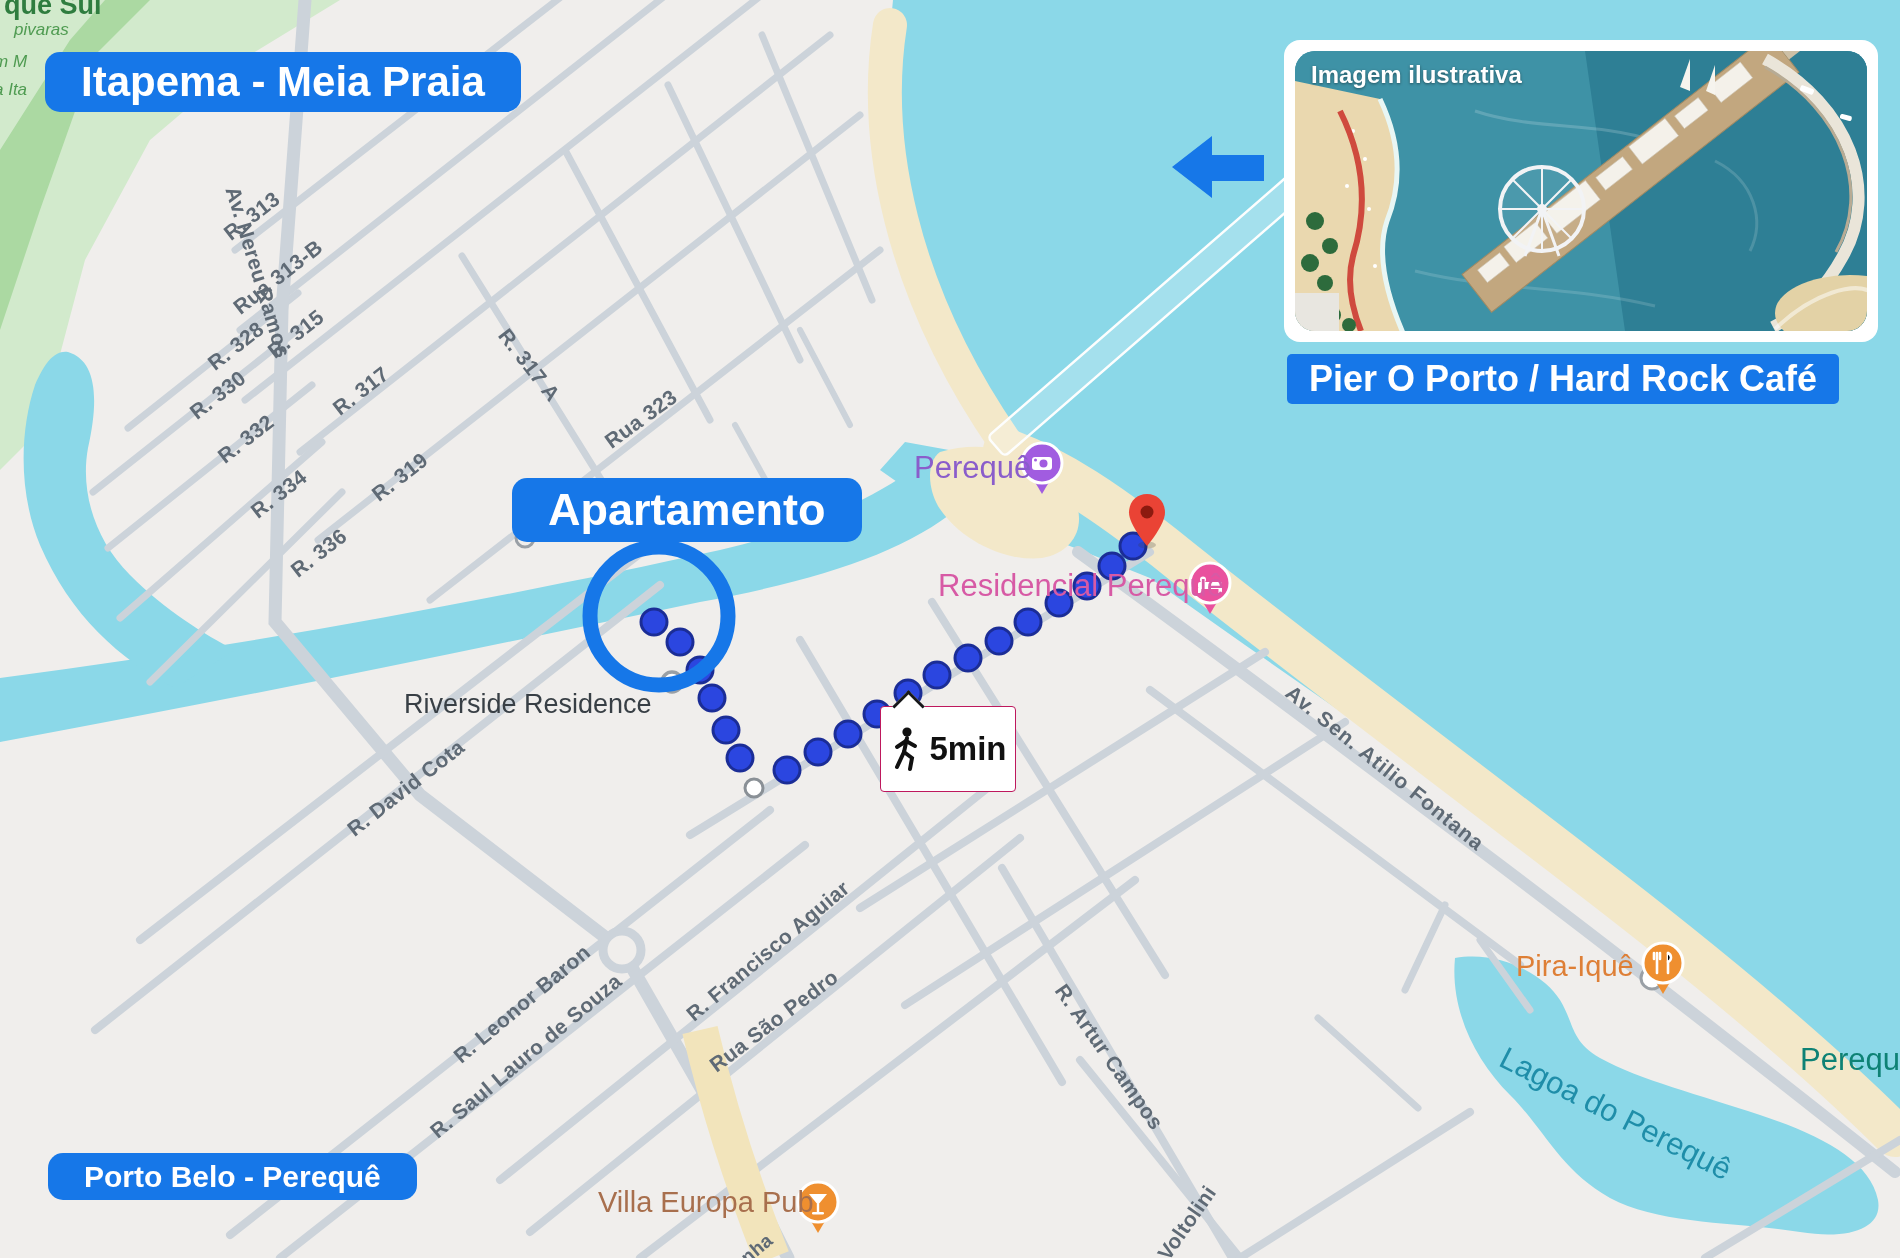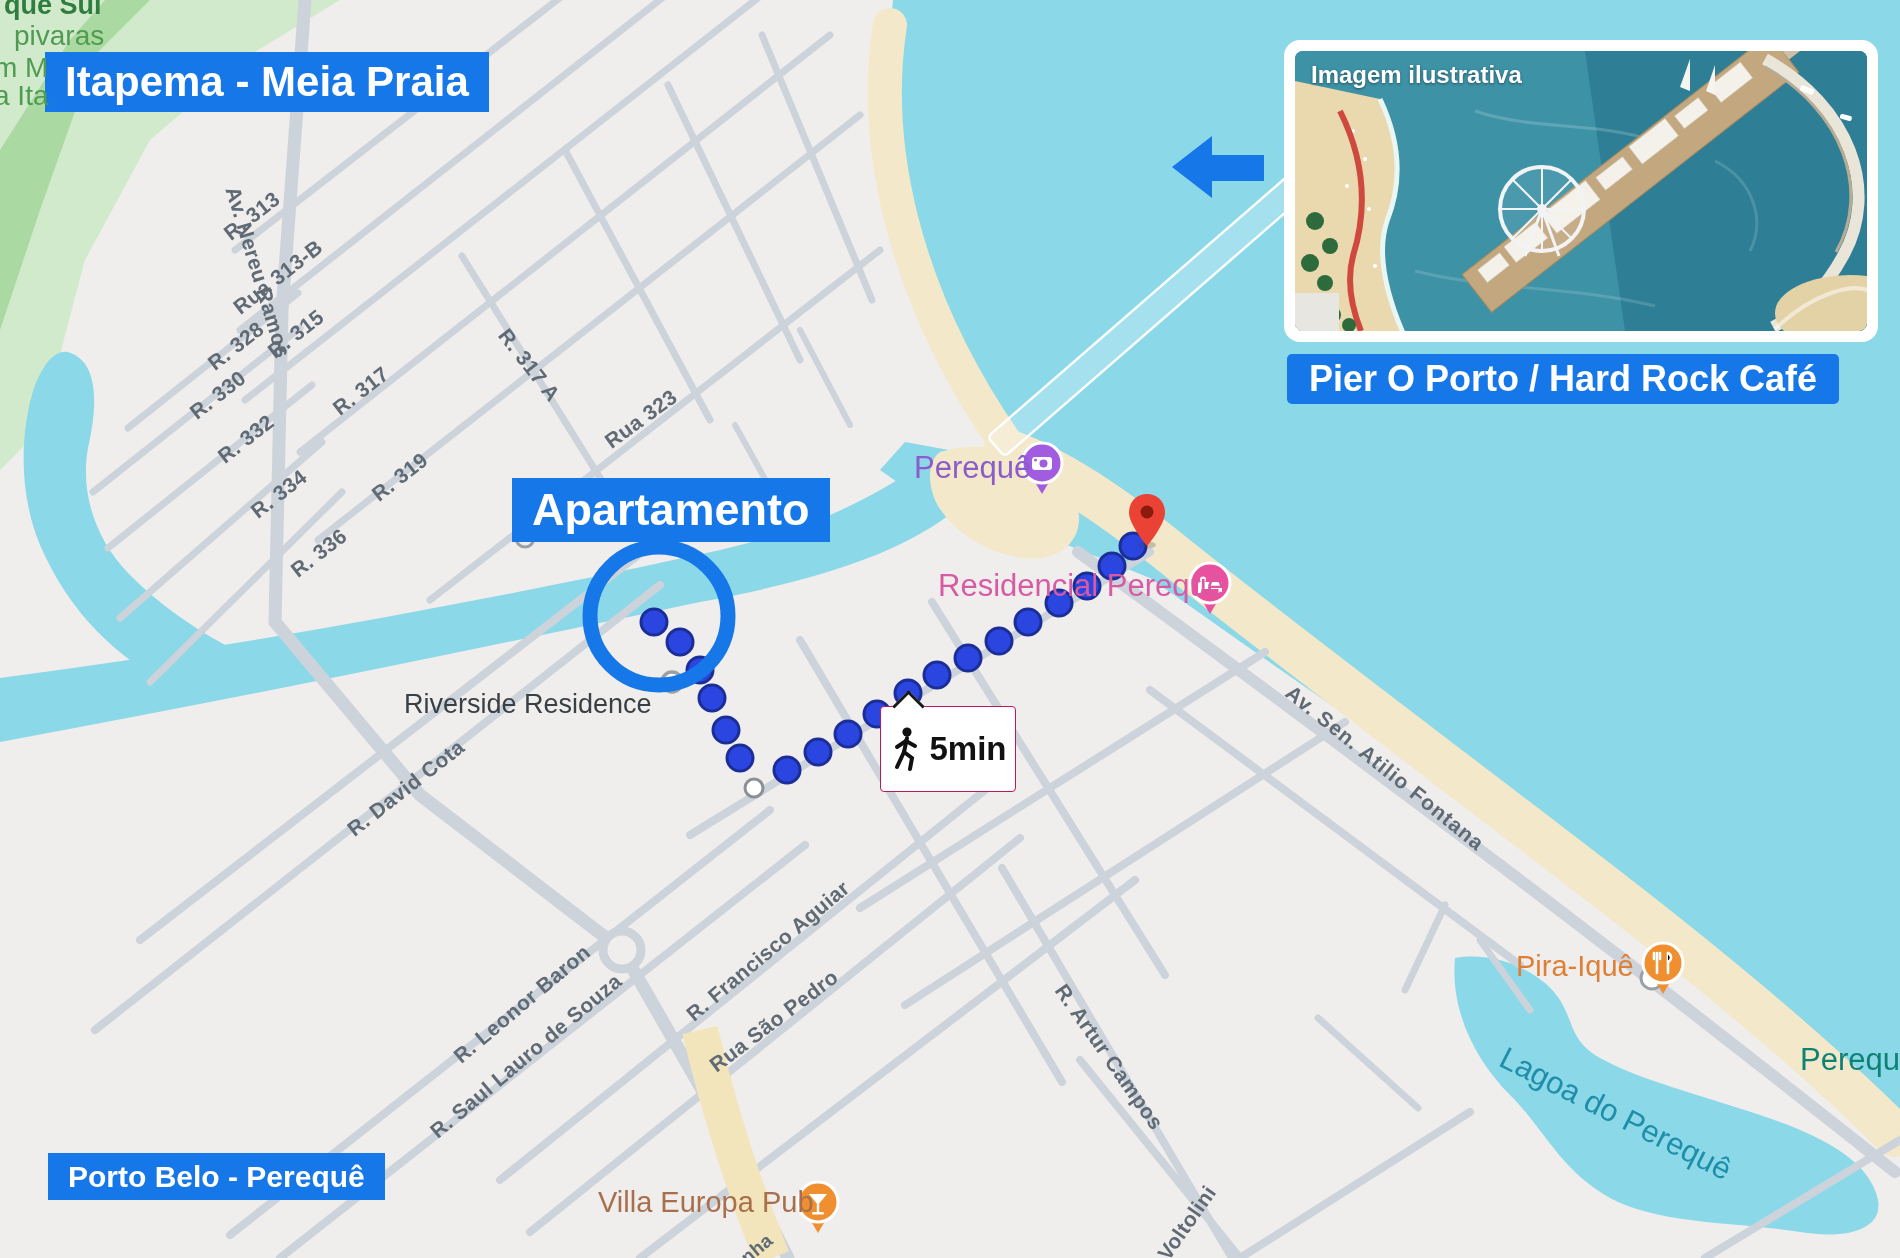--- a/index.html
+++ b/index.html
@@ -1,34 +1,34 @@
 <!DOCTYPE html>
 <html><head>
 <meta charset="utf-8">
 <style>
   html,body{margin:0;padding:0;background:#fff;}
   #stage{position:relative;width:1900px;height:1258px;overflow:hidden;
          font-family:"Liberation Sans",sans-serif;background:#f0eeec;}
   #stage svg.maplayer{position:absolute;left:0;top:0;}
   .biglabel{position:absolute;background:#1677e8;color:#fff;font-weight:bold;
-            border-radius:0;padding:7px 20px;white-space:nowrap;line-height:1.1;}
+            border-radius:15px;padding:7px 36px;white-space:nowrap;line-height:1.1;}
   .st{position:absolute;font-weight:600;font-size:21px;color:#5f6a75;
       white-space:nowrap;letter-spacing:.4px;}
   .poi-text{position:absolute;white-space:nowrap;font-weight:500;}
-  .parktext{position:absolute;color:#4f9b51;font-size:28px;white-space:nowrap;}
+  .parktext{position:absolute;color:#4f9b51;font-style:italic;font-size:17px;white-space:nowrap;}
   .pin{position:absolute;}
   #callout{position:absolute;left:880px;top:706px;width:134px;height:84px;background:#fff;
            border:1px solid #be185d;border-radius:4px;display:flex;align-items:center;
            justify-content:center;gap:6px;}
   #callout .ptr{position:absolute;left:16px;top:-12px;width:20px;height:20px;background:#fff;
            border-left:3px solid #17181a;border-top:3px solid #17181a;transform:rotate(45deg);}
   #callout .dur{font-weight:bold;font-size:33px;color:#111;}
   #inset-card{position:absolute;left:1284px;top:40px;width:594px;height:302px;background:#fff;
            border-radius:16px;box-sizing:border-box;padding:11px;}
-  #inset-photo{position:relative;width:572px;height:280px;border-radius:8px;overflow:hidden;background:#3e92a6;}
+  #inset-photo{position:relative;width:572px;height:280px;border-radius:20px;overflow:hidden;background:#3e92a6;}
   #inset-caption{position:absolute;left:16px;top:10px;color:#fff;font-weight:bold;font-size:24px;
            text-shadow:0 1px 3px rgba(0,0,0,.45);}
 </style>
 </head>
 <body>
 
 <div id="stage">
 
   <svg class="maplayer" width="1900" height="1258" viewBox="0 0 1900 1258">
 

